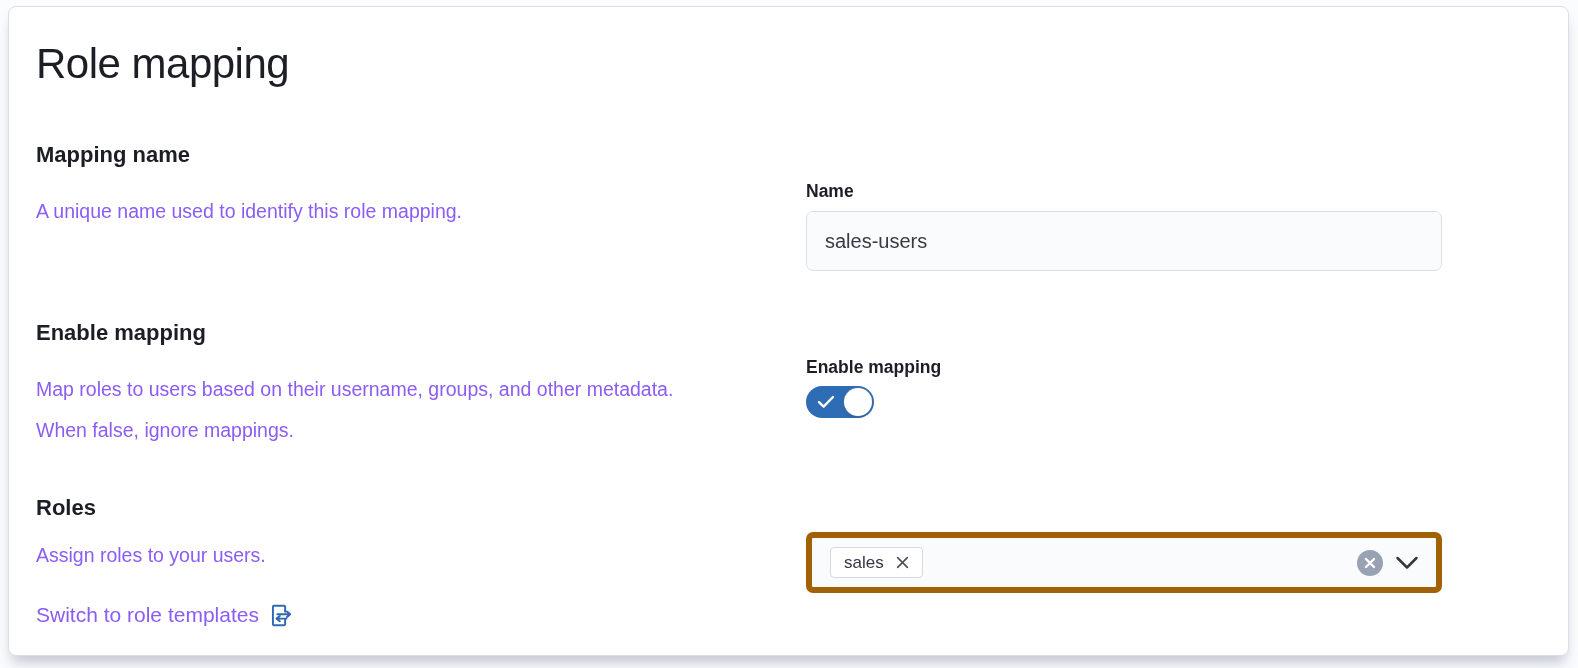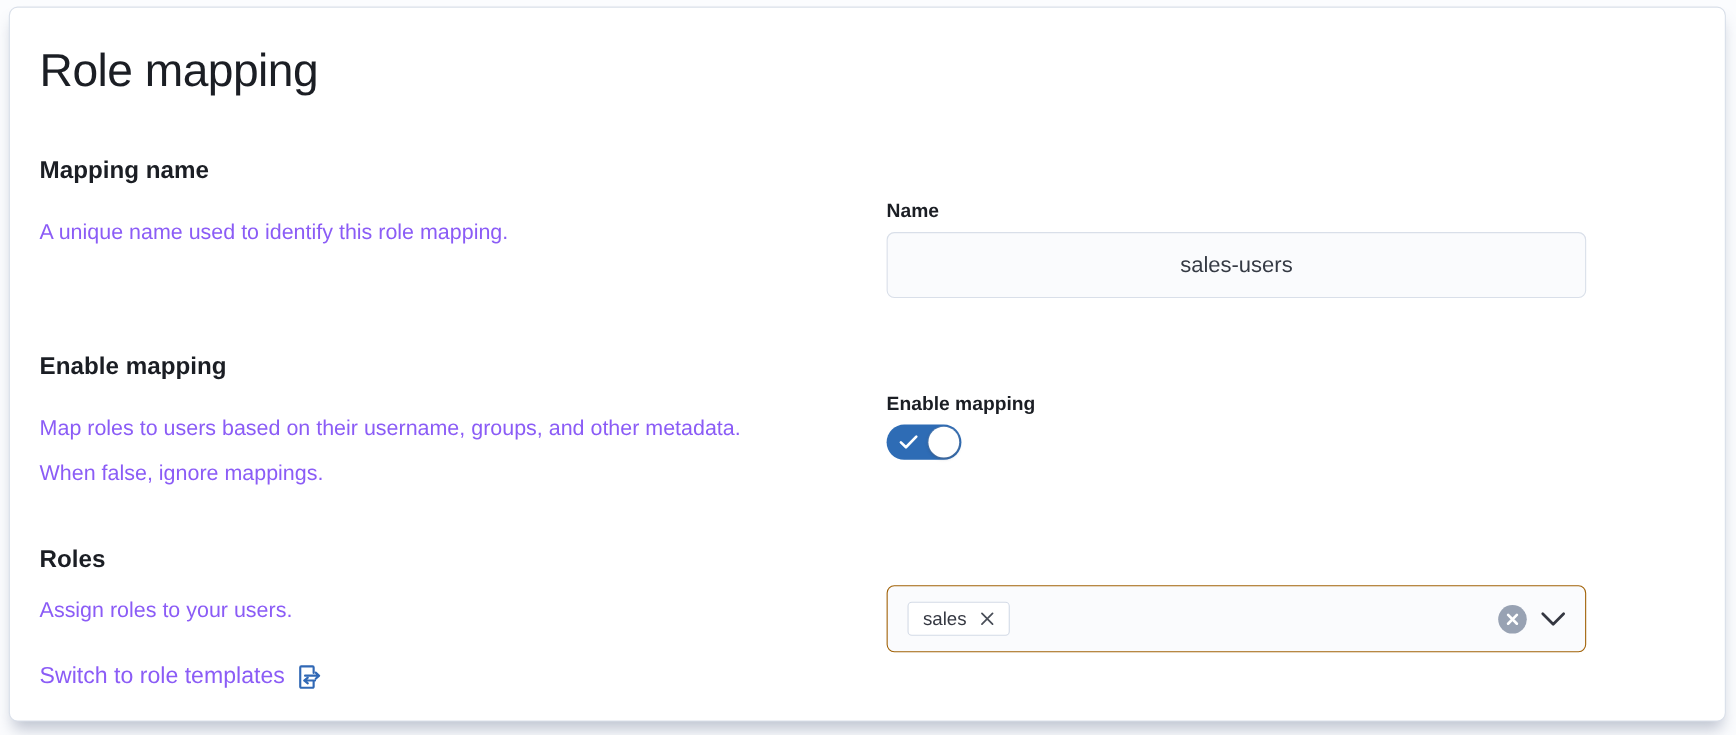--- a/index.html
+++ b/index.html
@@ -39,21 +39,21 @@
   }
   .text-input {
     display: block;
     margin-top: 9px;
     width: 636px; height: 60px;
     background: #fafbfd;
     border: 1px solid #d9dfe9;
     border-radius: 7px;
     padding: 0 18px;
     font-family: "Liberation Sans", sans-serif;
-    font-size: 20px; color: #353a44; text-align: center;
+    font-size: 20px; color: #353a44;
   }
   
   .toggle {
     position: relative;
     margin-top: 8px;
     width: 68px; height: 32px;
     background: #2e6cb5;
     border: none;
     border-radius: 16px;
     cursor: pointer;
@@ -67,21 +67,21 @@
     width: 28px; height: 28px;
     background: #ffffff;
     border-radius: 50%;
     box-shadow: 0 1px 3px rgba(40,50,70,0.35), 0 0 0 1px rgba(150,160,180,0.25);
   }
   
   .combo-box {
     display: flex; align-items: center;
     width: 636px; height: 61px;
     background: #fafbfd;
-    border: 1px solid #a16207;
+    border: 6px solid #a16207;
     border-radius: 7px;
     padding: 0 16px 0 18px;
     cursor: text;
   }
   .role-pill {
     display: inline-flex; align-items: center;
     height: 31px;
     background: #ffffff;
     border: 1px solid #d3dae6;
     border-radius: 4px;

